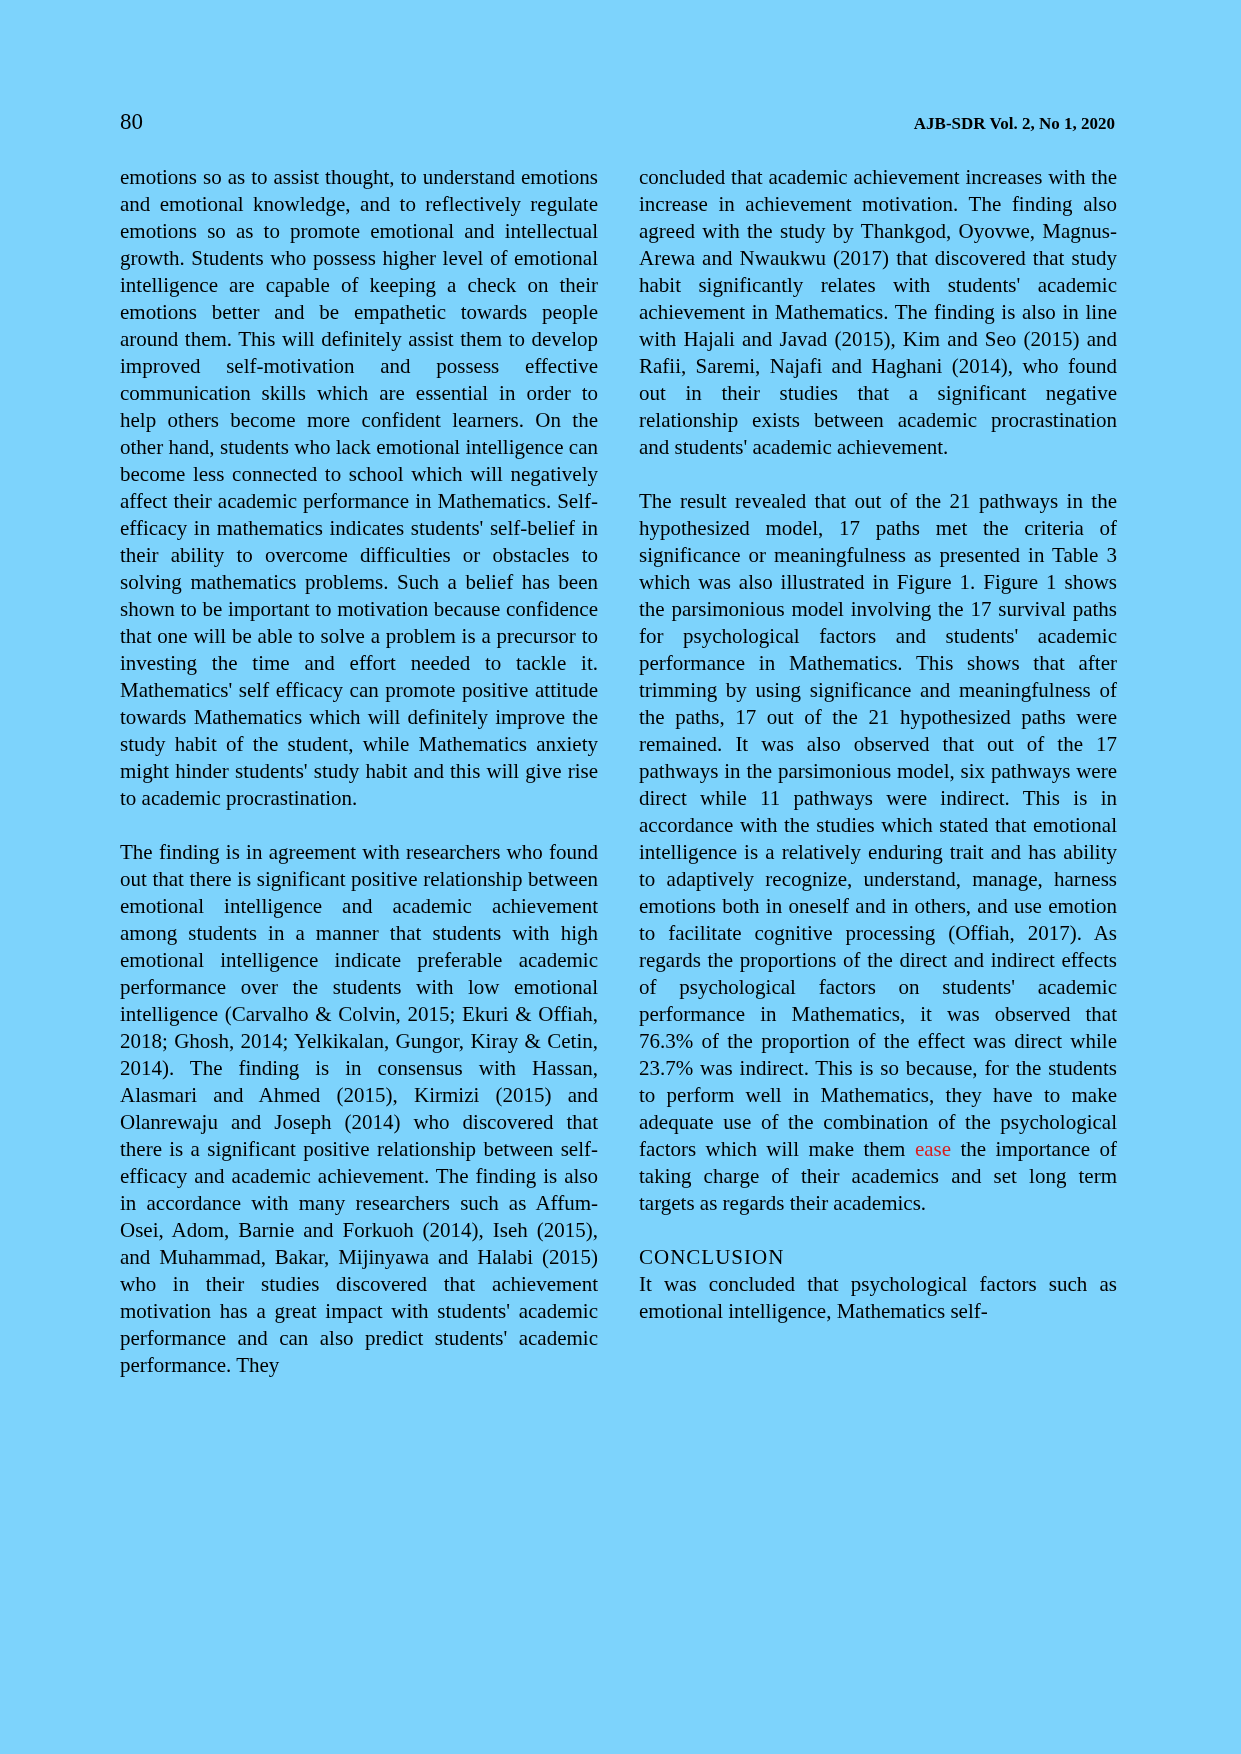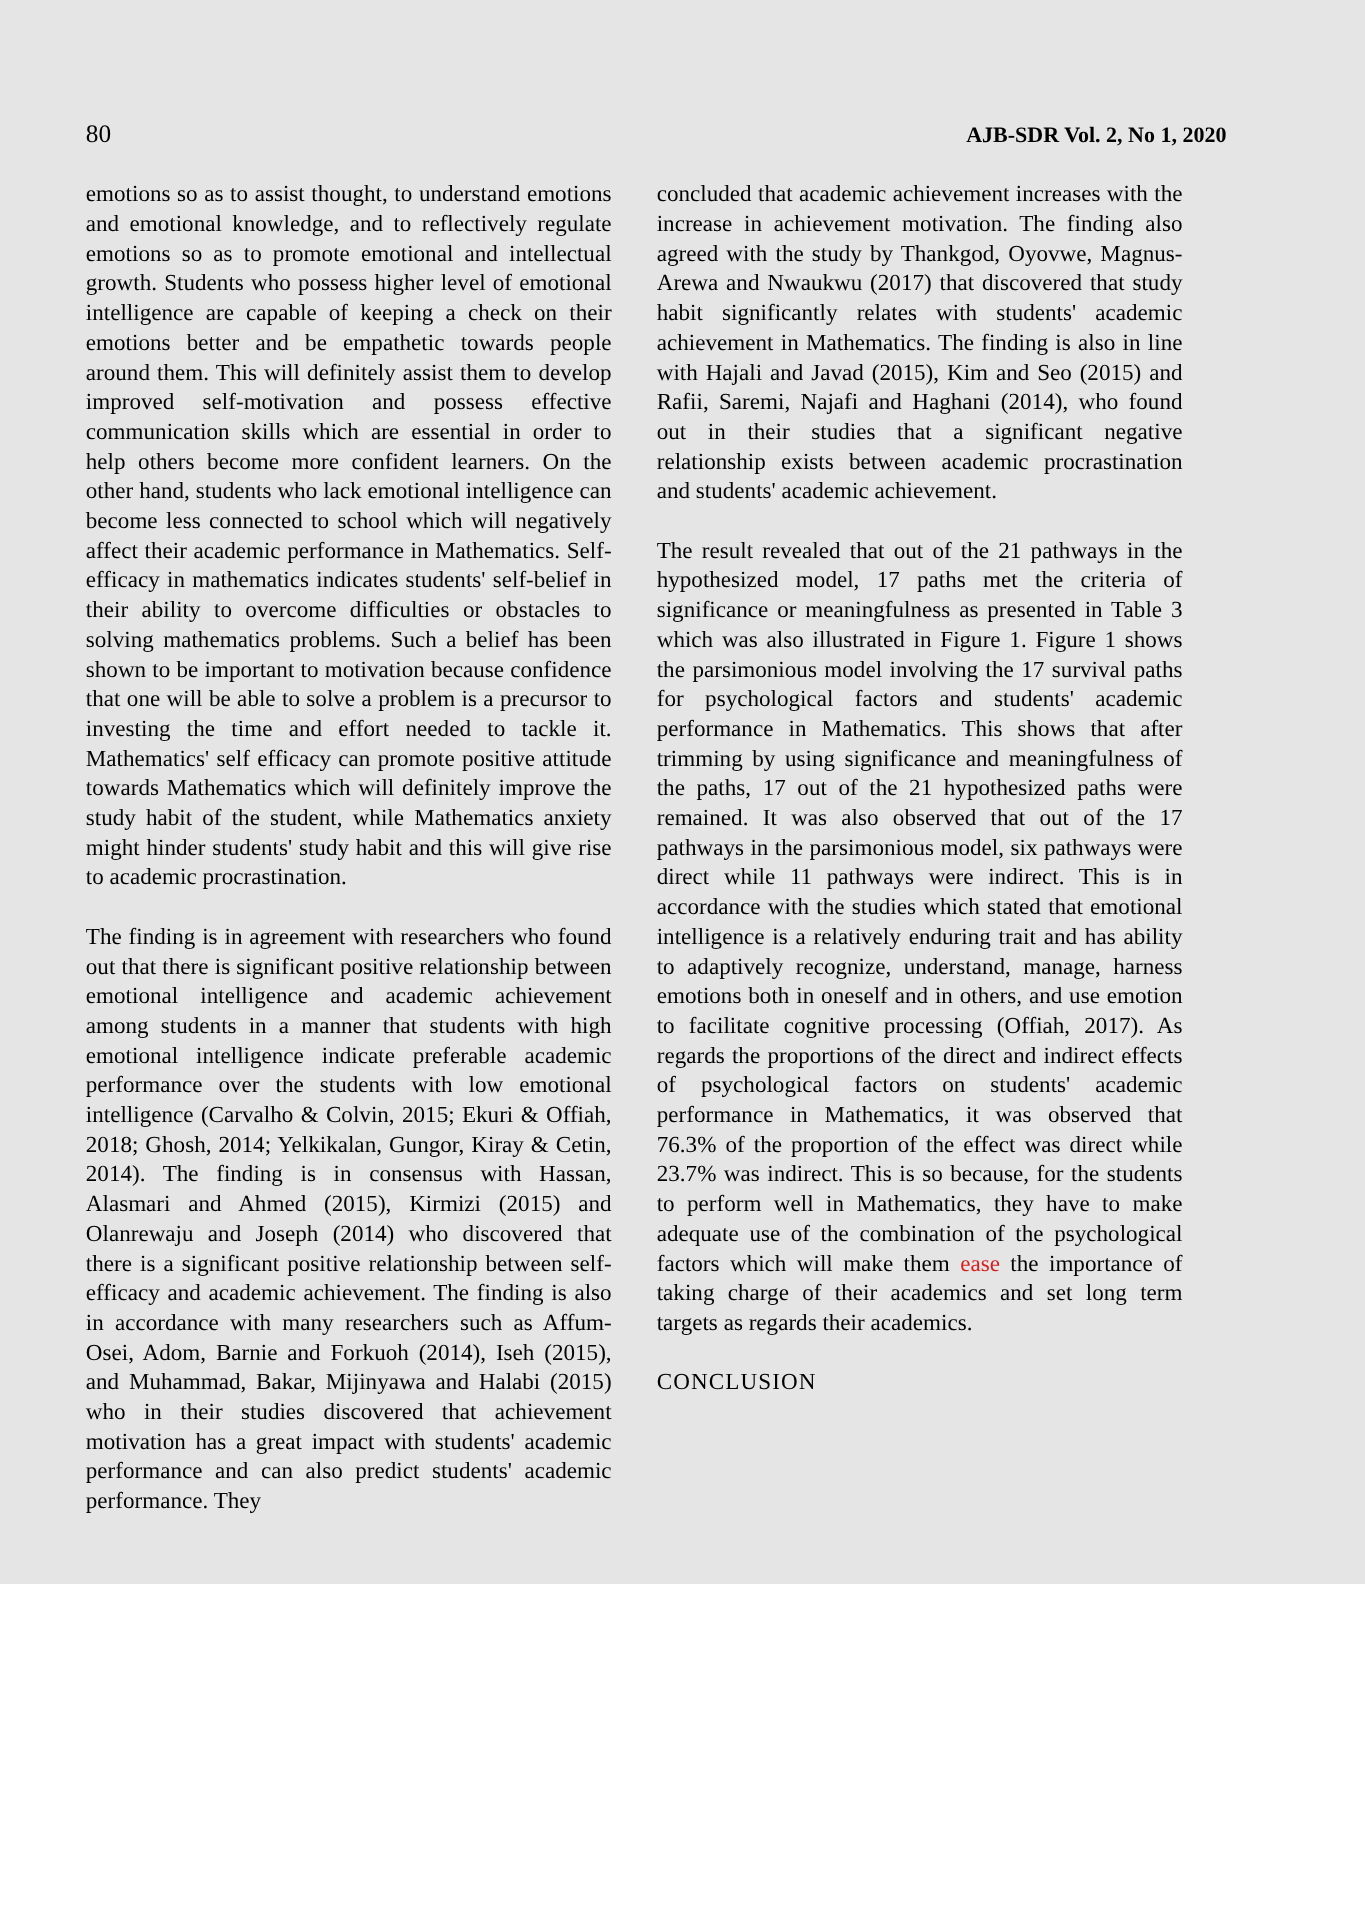--- a/index.html
+++ b/index.html
@@ -11,35 +11,35 @@
     width: 1241px;
     height: 1754px;
     font-family: "Liberation Serif", serif;
     color: #000000;
     position: relative;
     overflow: hidden;
   }
   .page {
     box-sizing: border-box;
     width: 1241px;
-    height: 1440px;
-    padding: 108px 126px 0 78px;
-    background: #e5e5e5;
+    height: 1754px;
+    padding: 108px 126px 0 120px;
+    background: #7dd3fc;
   }
   .header-row {
     display: flex;
     justify-content: space-between;
     align-items: baseline;
   }
   .page-number {
     font-size: 23px;
     line-height: 28px;
   }
   .journal-ref {
-    font-size: 20px;
+    font-size: 17px;
     font-weight: bold;
     line-height: 28px;
   }
   .columns {
     display: flex;
     gap: 41px;
     margin-top: 26px;
   }
   .col {
     flex: 0 0 478px;
@@ -82,17 +82,18 @@
 
     <div class="col">
       <p>emotions so as to assist thought, to understand emotions and emotional knowledge, and to reflectively regulate emotions so as to promote emotional and intellectual growth. Students who possess higher level of emotional intelligence are capable of keeping a check on their emotions better and be empathetic towards people around them. This will definitely assist them to develop improved self-motivation and possess effective communication skills which are essential in order to help others become more confident learners. On the other hand, students who lack emotional intelligence can become less connected to school which will negatively affect their academic performance in Mathematics. Self-efficacy in mathematics indicates students' self-belief in their ability to overcome difficulties or obstacles to solving mathematics problems. Such a belief has been shown to be important to motivation because confidence that one will be able to solve a problem is a precursor to investing the time and effort needed to tackle it. Mathematics' self efficacy can promote positive attitude towards Mathematics which will definitely improve the study habit of the student, while Mathematics anxiety might hinder students' study habit and this will give rise to academic procrastination.</p>
       <p>The finding is in agreement with researchers who found out that there is significant positive relationship between emotional intelligence and academic achievement among students in a manner that students with high emotional intelligence indicate preferable academic performance over the students with low emotional intelligence (Carvalho &amp; Colvin, 2015; Ekuri &amp; Offiah, 2018; Ghosh, 2014; Yelkikalan, Gungor, Kiray &amp; Cetin, 2014). The finding is in consensus with Hassan, Alasmari and Ahmed (2015), Kirmizi (2015) and Olanrewaju and Joseph (2014) who discovered that there is a significant positive relationship between self-efficacy and academic achievement. The finding is also in accordance with many researchers such as Affum-Osei, Adom, Barnie and Forkuoh (2014), Iseh (2015), and Muhammad, Bakar, Mijinyawa and Halabi (2015) who in their studies discovered that achievement motivation has a great impact with students' academic performance and can also predict students' academic performance. They</p>
     </div>
 
     <div class="col">
       <p>concluded that academic achievement increases with the increase in achievement motivation. The finding also agreed with the study by Thankgod, Oyovwe, Magnus-Arewa and Nwaukwu (2017) that discovered that study habit significantly relates with students' academic achievement in Mathematics. The finding is also in line with Hajali and Javad (2015), Kim and Seo (2015) and Rafii, Saremi, Najafi and Haghani (2014), who found out in their studies that a significant negative relationship exists between academic procrastination and students' academic achievement.</p>
       <p><span>The result revealed that out of the 21 pathways in the hypothesized model, 17 paths met the criteria of significance or meaningfulness as presented in Table 3 which was also illustrated in Figure 1. Figure 1 shows the parsimonious model involving the 17 survival paths for psychological factors and students' academic performance in Mathematics. This shows that after trimming by using significance and meaningfulness of the paths, 17 out of the 21 hypothesized paths were remained. It was also observed that out of the 17 pathways in the parsimonious model, six pathways were direct while 11 pathways were indirect. This is in accordance with the studies which stated that emotional intelligence is a relatively enduring trait and has ability to adaptively recognize, understand, manage, harness emotions both in oneself and in others, and use emotion to facilitate cognitive processing (Offiah, 2017). As regards the proportions of the direct and indirect effects of psychological factors on students' academic performance in Mathematics, it was observed that 76.3% of the proportion of the effect was direct while 23.7% was indirect. This is so because, for the students to perform well in Mathematics, they have to make adequate use of the combination of the psychological factors which will make them </span><span class="highlight-red">ease</span><span> the importance of taking charge of their academics and set long term targets as regards their academics.</span></p>
       <h2 class="conclusion-heading">CONCLUSION</h2>
+      <p>It was concluded that psychological factors such as emotional intelligence, Mathematics self-</p>
     </div>
 
   </div>
 
 </div>
 
 </body></html>

